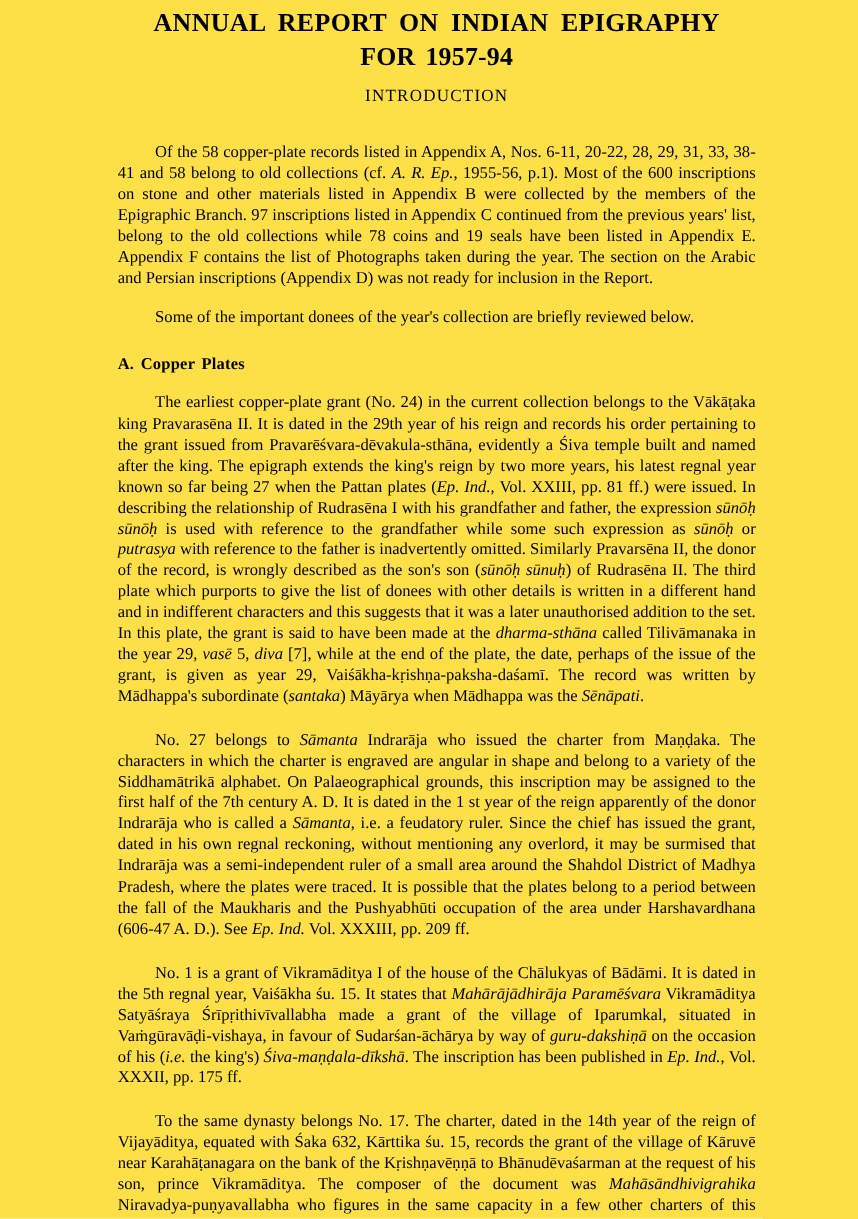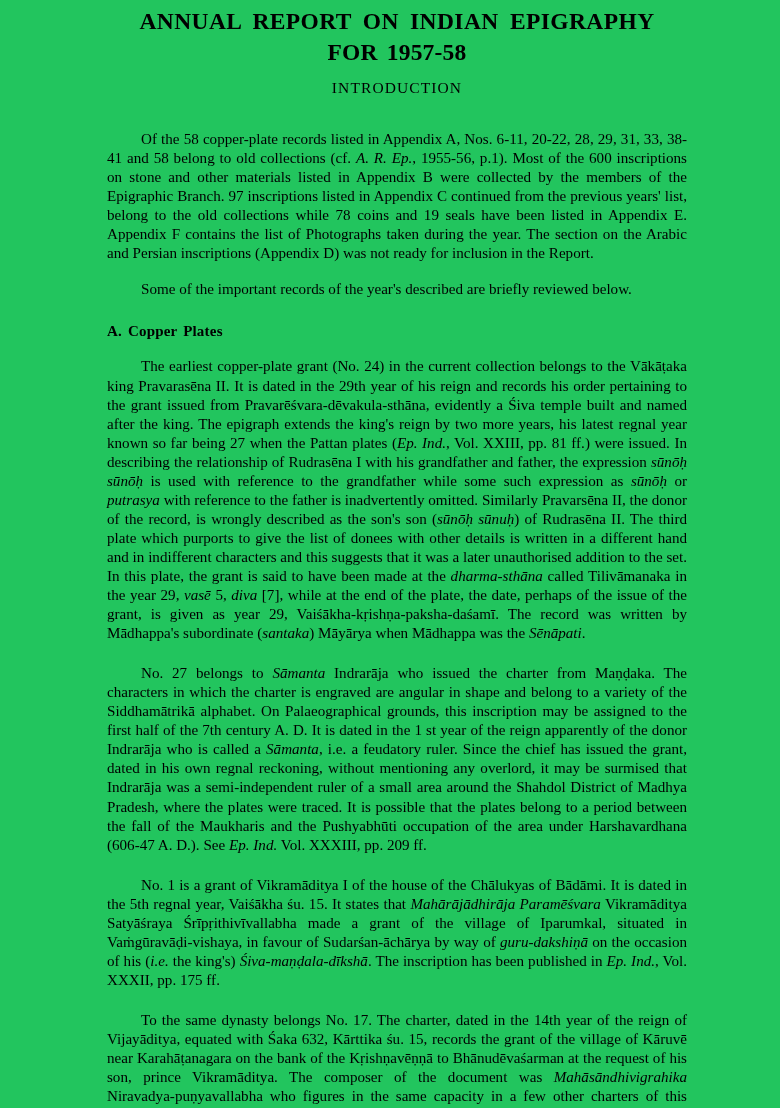--- a/index.html
+++ b/index.html
@@ -14,21 +14,21 @@
     color: #000000;
     overflow: hidden;
     position: relative;
   }
   .page {
     position: absolute;
     left: 0;
     top: 0;
     width: 780px;
     height: 1108px;
-    background: #22c55e;
+    background: #fde047;
   }
   .content {
     position: absolute;
     left: 107px;
     top: 6px;
     width: 580px;
   }
 
   
   .doc-title {
@@ -78,32 +78,32 @@
   i, em { font-style: italic; }
 </style>
 </head>
 <body>
 
 <div class="page">
   <div class="content">
 
     <h1 class="doc-title">
       <span>ANNUAL REPORT ON INDIAN EPIGRAPHY</span>
-      <span class="line2">FOR 1957-58</span>
+      <span class="line2">FOR 1957-94</span>
     </h1>
 
     <h2 class="section-label">INTRODUCTION</h2>
 
     <div class="gap-md"></div>
 
     <p class="body"><span>Of the 58 copper-plate records listed in Appendix A, Nos. 6-11, 20-22, 28, 29, 31, 33, 38-41 and 58 belong to old collections (cf. </span><i>A. R. Ep.</i><span>, 1955-56, p.1). Most of the 600 inscriptions on stone and other materials listed in Appendix B were collected by the members of the Epigraphic Branch. 97 inscriptions listed in Appendix C continued from the previous years' list, belong to the old collections while 78 coins and 19 seals have been listed in Appendix E. Appendix F contains the list of Photographs taken during the year. The section on the Arabic and Persian inscriptions (Appendix D) was not ready for inclusion in the Report.</span></p>
 
     <div class="gap-md"></div>
 
-    <p class="body"><span>Some of the important records of the year's described are briefly reviewed below.</span></p>
+    <p class="body"><span>Some of the important donees of the year's collection are briefly reviewed below.</span></p>
 
     <div class="gap-xl"></div>
 
     <h3 class="subhead">A. Copper Plates</h3>
 
     <div class="gap-md"></div>
 
     <p class="body"><span>The earliest copper-plate grant (No. 24) in the current collection belongs to the Vākāṭaka king Pravarasēna II. It is dated in the 29th year of his reign and records his order pertaining to the grant issued from Pravarēśvara-dēvakula-sthāna, evidently a Śiva temple built and named after the king. The epigraph extends the king's reign by two more years, his latest regnal year known so far being 27 when the Pattan plates (</span><i>Ep. Ind.</i><span>, Vol. XXIII, pp. 81 ff.) were issued. In describing the relationship of Rudrasēna I with his grandfather and father, the expression </span><i>sūnōḥ sūnōḥ</i><span> is used with reference to the grandfather while some such expression as </span><i>sūnōḥ</i><span> or </span><i>putrasya</i><span> with reference to the father is inadvertently omitted. Similarly Pravarsēna II, the donor of the record, is wrongly described as the son's son (</span><i>sūnōḥ sūnuḥ</i><span>) of Rudrasēna II. The third plate which purports to give the list of donees with other details is written in a different hand and in indifferent characters and this suggests that it was a later unauthorised addition to the set. In this plate, the grant is said to have been made at the </span><i>dharma-sthāna</i><span> called Tilivāmanaka in the year 29, </span><i>vasē</i><span> 5, </span><i>diva</i><span> [7], while at the end of the plate, the date, perhaps of the issue of the grant, is given as year 29, Vaiśākha-kṛishṇa-paksha-daśamī. The record was written by Mādhappa's subordinate (</span><i>santaka</i><span>) Māyārya when Mādhappa was the </span><i>Sēnāpati</i><span>.</span></p>
 
     <div class="gap-lg"></div>

